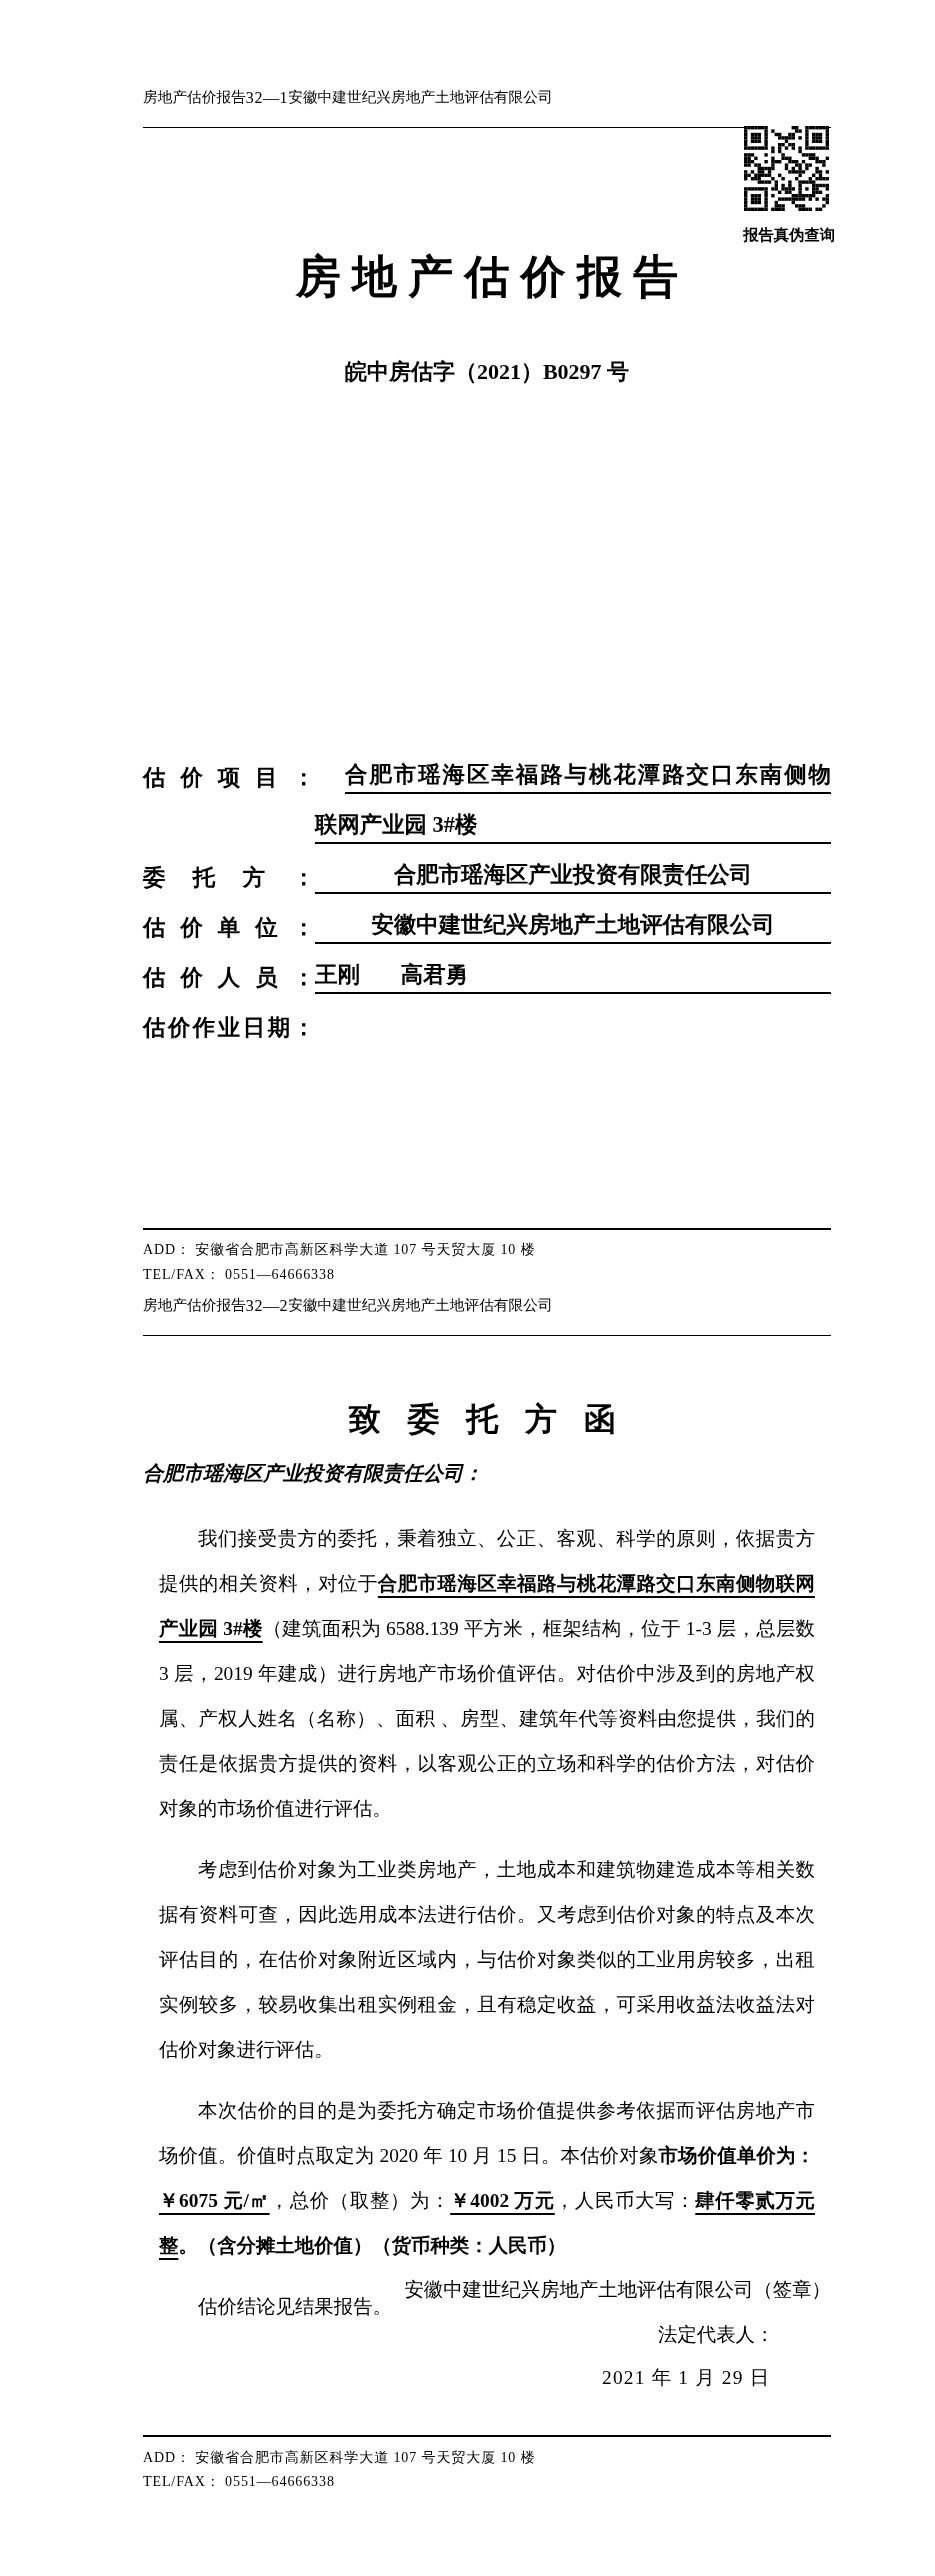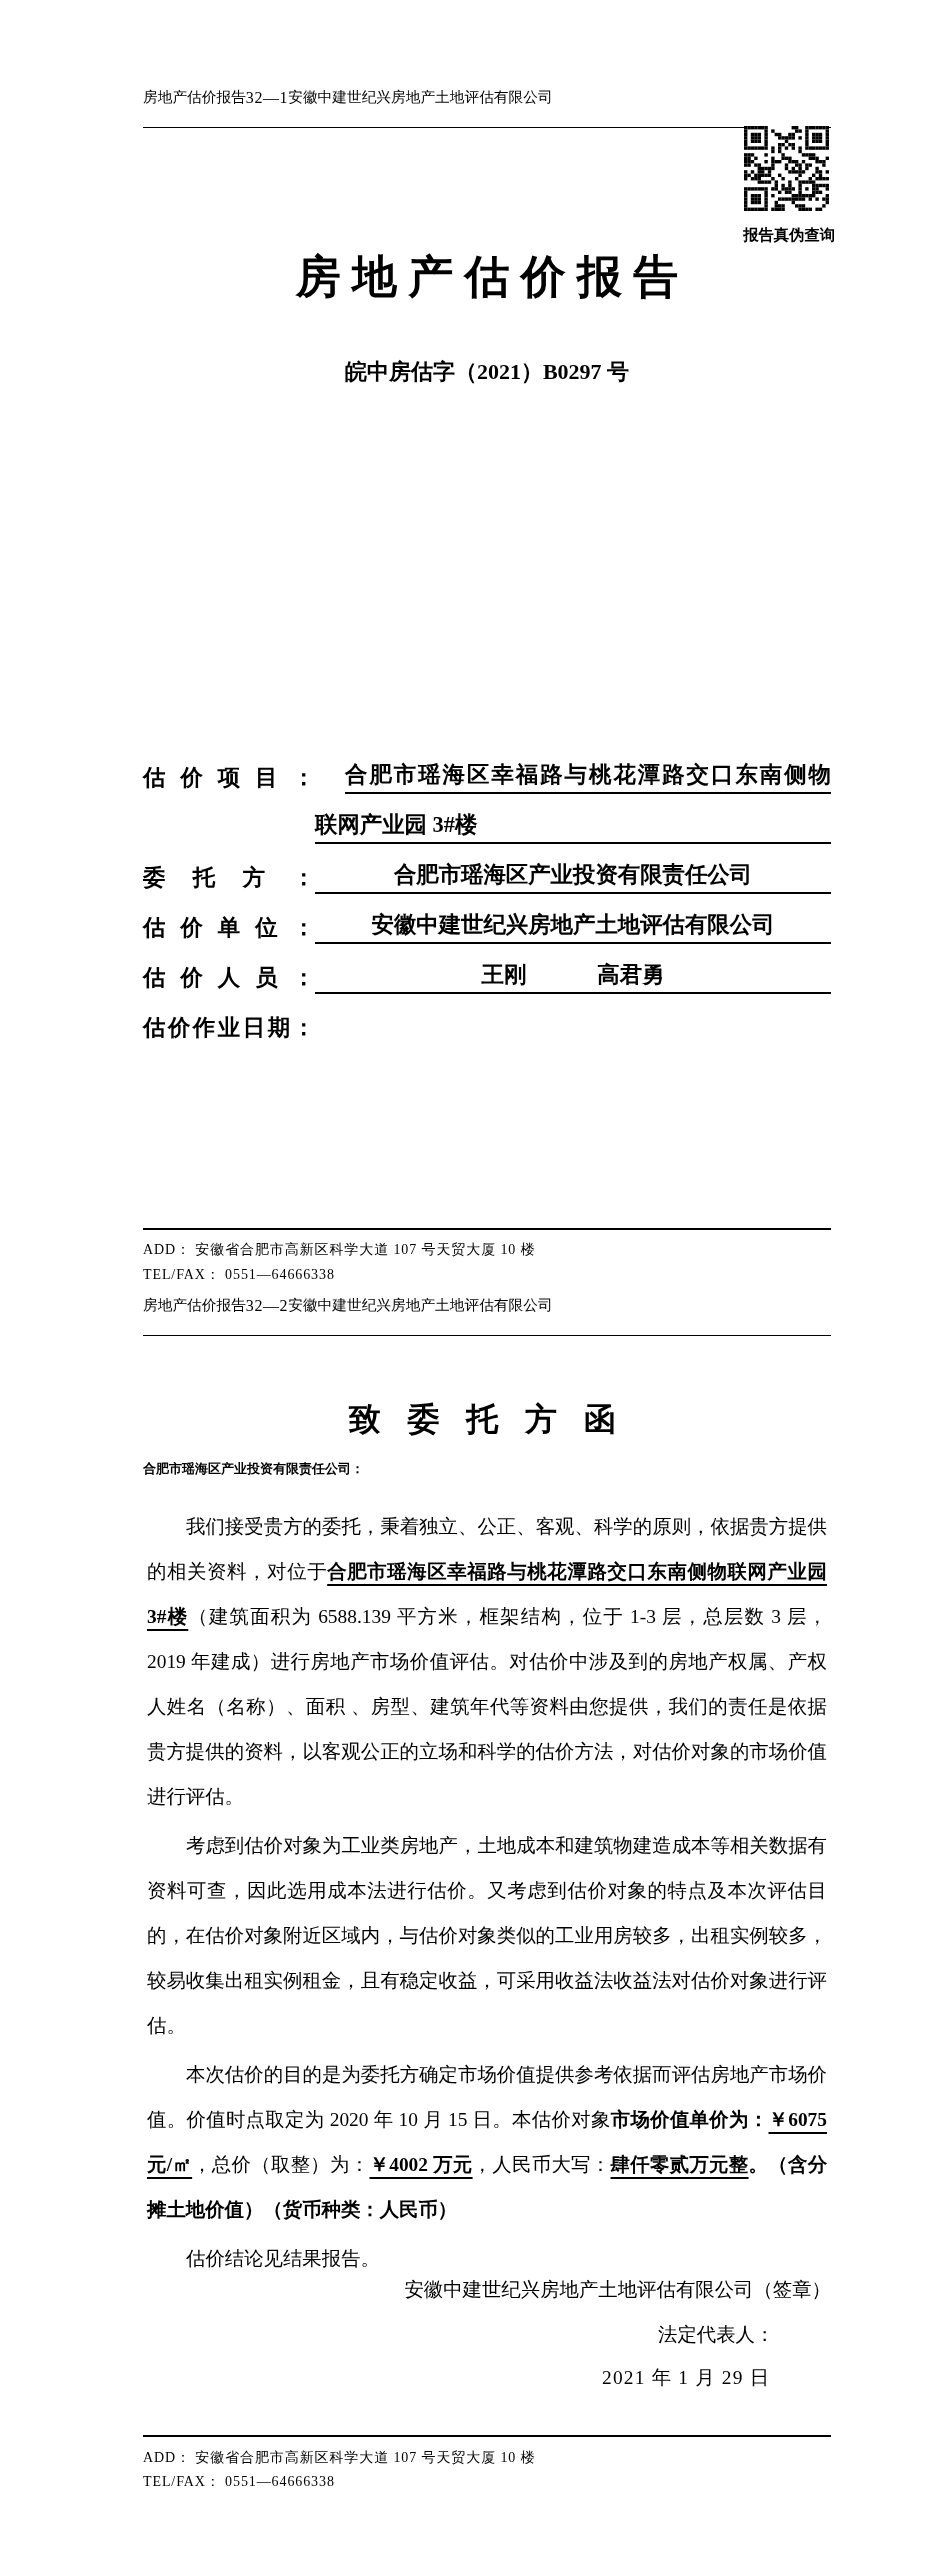--- a/index.html
+++ b/index.html
@@ -28,26 +28,26 @@
   .fields{top:762px;left:143px;width:688px;}
   .frow{display:flex;align-items:flex-end;height:32px;margin-bottom:18px;}
   .flabel{width:172px;font-size:22.4px;font-weight:bold;line-height:1.1;
           text-align:justify;text-align-last:justify;padding-bottom:3.5px;white-space:nowrap;
           display:block;}
   .fspacer{width:172px;}
   .fval{flex:1;border-bottom:2.4px solid #000;font-size:22.4px;font-weight:bold;line-height:1.1;
         text-align:center;padding-bottom:4.7px;}
   .fval.just{text-align:justify;text-align-last:justify;margin-left:30px;}
   .fval.left{text-align:left;}
-  .persons{display:flex;justify-content:center;gap:71px;}
+  .persons{display:flex;gap:41px;}
   
   .letter-title{top:1398px;left:143px;width:688px;text-align:center;font-size:32px;font-weight:bold;letter-spacing:9.4px;white-space:nowrap;}
-  .greeting{top:1460px;left:143px;width:688px;font-size:13px;font-weight:bold;}
+  .greeting{top:1460px;left:143px;width:688px;font-size:20px;font-weight:bold;font-style:italic;}
   .letter-body{top:1500px;left:143px;width:688px;font-size:19.4px;line-height:45px;text-align:justify;}
-  .letter-body p{margin:4px;text-indent:39px;}
+  .letter-body p{margin:16px;text-indent:39px;}
   .seg-b{font-weight:bold;}
   .seg-u{text-decoration:underline;text-decoration-thickness:1.8px;text-underline-offset:5.9px;}
   .sig-company{top:2276px;left:143px;width:688px;text-align:right;font-size:19.4px;}
   .sig-legal{top:2321px;left:610px;font-size:19.4px;margin-left:48px;}
   .sig-date{top:2364px;left:602px;font-size:19.4px;letter-spacing:1.2px;}
 </style>
 </head>
 <body>
 
 <div class="abs run-header" style="top:88px;">

